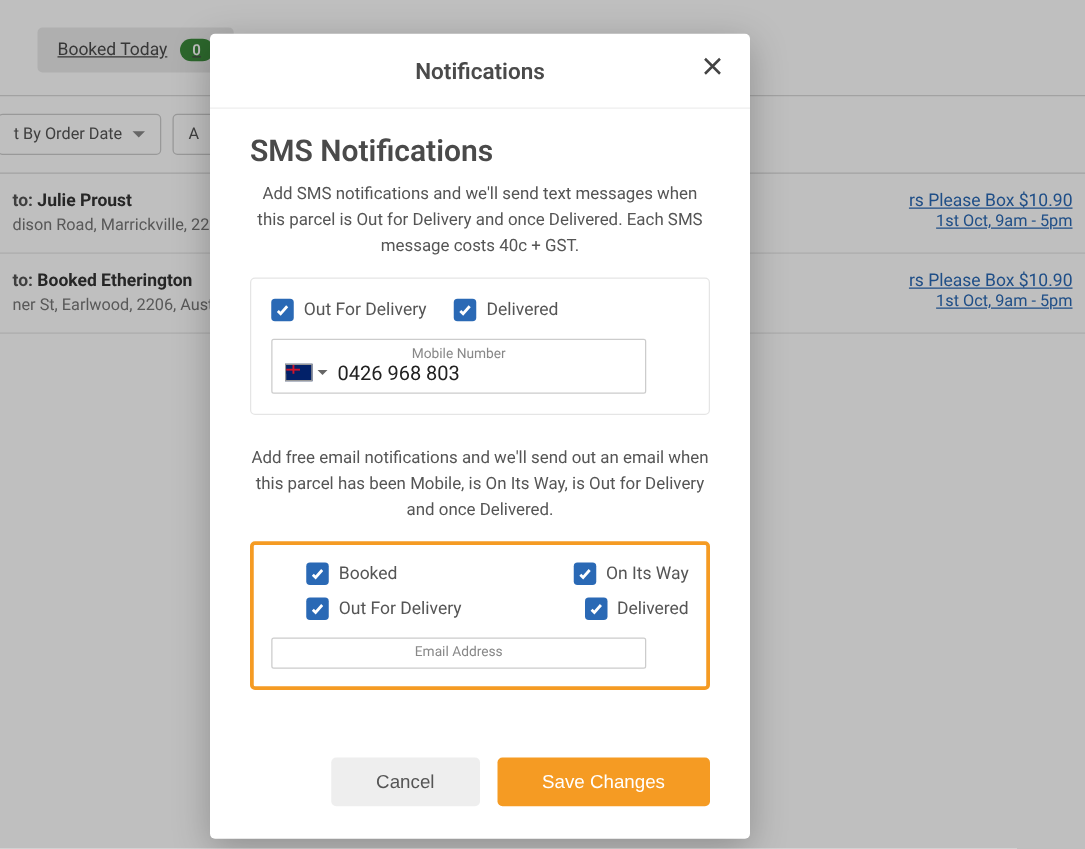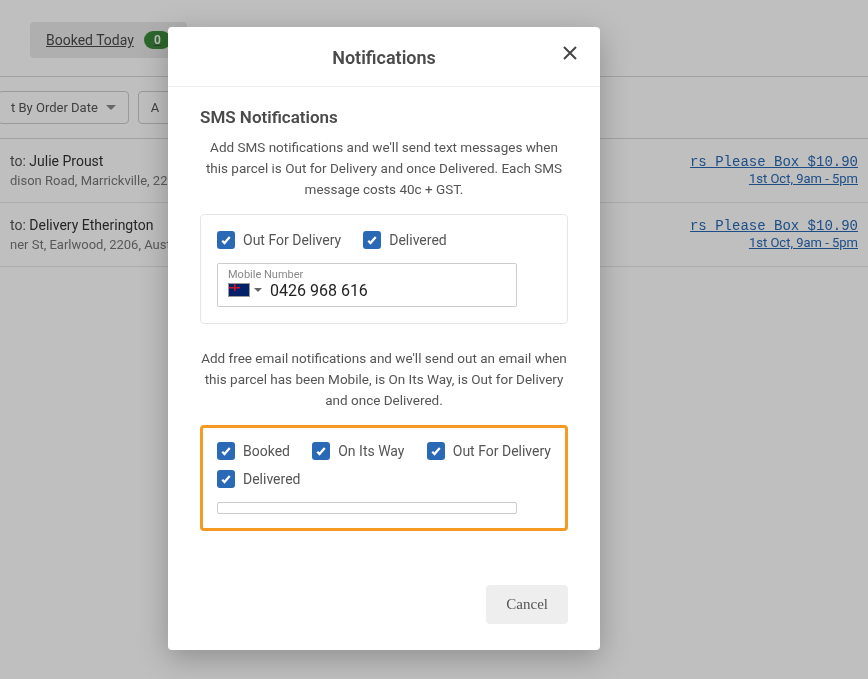--- a/index.html
+++ b/index.html
@@ -77,28 +77,29 @@
     .bg-row {
       display: flex;
       justify-content: space-between;
       padding: 14px 10px;
       border-bottom: 1px solid #e6e6e6;
       font-size: 14px;
     }
     .bg-row-left .line1 {
       color: #555;
       margin-bottom: 4px;
+      font-weight: bold;
     }
     .bg-row-left .line1 .name { color: #333; }
     .bg-row-left .line2 {
       color: #777;
       font-size: 13px;
     }
     .bg-row-right { text-align: right; }
-    .bg-row-right .line1 a { color: #2a69b5; text-decoration: underline; font-size: 14px; font-family: Liberation Mono, monospace; }
+    .bg-row-right .line1 a { color: #2a69b5; text-decoration: underline; font-size: 14px; }
     .bg-row-right .line2 a { color: #2a69b5; text-decoration: underline; font-size: 13px; }
 
     
     .modal {
       position: absolute;
       left: 168px;
       top: 27px;
       width: 432px;
       background: #fff;
       border-radius: 4px;
@@ -122,37 +123,38 @@
       top: 18px;
       width: 24px; height: 24px;
       cursor: pointer;
       color: #555;
     }
     .modal-close svg { width: 16px; height: 16px; }
     .modal-body {
       padding: 20px 32px;
     }
     .section-title {
-      font-size: 17px;
+      font-size: 24px;
       font-weight: 600;
       color: #4a4a4a;
       margin-bottom: 10px;
     }
     .section-desc {
       font-size: 13.5px;
       color: #555;
       line-height: 1.55;
       margin-bottom: 14px;
       text-align: center;
     }
     .panel {
       border: 1px solid #e5e5e5;
       border-radius: 4px;
       padding: 16px;
       margin-bottom: 24px;
+      text-align: center;
     }
     .panel.highlight {
       border: 3px solid #f59b23;
       padding: 14px;
     }
     .check-row {
       display: flex;
       flex-wrap: wrap;
       gap: 22px;
       align-items: center;
@@ -223,26 +225,25 @@
       font-size: 16px;
       color: #222;
     }
     .modal-footer {
       padding: 10px 32px 26px;
       display: flex;
       justify-content: flex-end;
       gap: 14px;
     }
     .btn {
-      padding: 11px 20px;
+      padding: 11px 36px;
       border-radius: 4px;
       font-size: 15px;
       cursor: pointer;
       border: none;
-      font-family: Liberation Serif, serif;
     }
     .btn-cancel {
       background: #eeeeee;
       color: #555;
     }
     .btn-save {
       background: #f59b23;
       color: #fff;
       font-weight: 500;
     }
@@ -272,21 +273,21 @@
         <div class="line1"><span>to:</span> <span class="name">Julie Proust</span></div>
         <div class="line2">dison Road, Marrickville, 2204</div>
       </div>
       <div class="bg-row-right">
         <div class="line1"><a>rs Please Box $10.90</a></div>
         <div class="line2"><a>1st Oct, 9am - 5pm</a></div>
       </div>
     </div>
     <div class="bg-row">
       <div class="bg-row-left">
-        <div class="line1"><span>to:</span> <span class="name">Delivery Etherington</span></div>
+        <div class="line1"><span>to:</span> <span class="name">Booked Etherington</span></div>
         <div class="line2">ner St, Earlwood, 2206, Austra</div>
       </div>
       <div class="bg-row-right">
         <div class="line1"><a>rs Please Box $10.90</a></div>
         <div class="line2"><a>1st Oct, 9am - 5pm</a></div>
       </div>
     </div>
   </div>
 </div>
 
@@ -327,28 +328,28 @@
           <span>Delivered</span>
         </span>
       </div>
       <div class="input-wrap">
         <div class="input-label">Mobile Number</div>
         <div class="phone-line">
           <span style="display:inline-flex;align-items:center;gap:2px;">
             <span class="flag flag-au"></span>
             <span class="flag-caret"></span>
           </span>
-          <span class="input-val">0426 968 616</span>
+          <span class="input-val">0426 968 803</span>
         </div>
       </div>
     </div>
 
     <div class="section-desc">Add free email notifications and we'll send out an email when this parcel has been Mobile, is On Its Way, is Out for Delivery and once Delivered.</div>
     <div class="panel highlight">
-      <div class="check-row" style="justify-content: space-between; gap: 10px;">
+      <div class="check-row" style="justify-content: space-between; gap: 10px; margin-left: 28px;">
         <span class="check-item">
           <span class="chk">
               <svg viewBox="0 0 16 16">
                 <polyline points="3,9 6,12 13,4"></polyline>
               </svg>
             </span>
           <span>Booked</span>
         </span>
         <span class="check-item">
           <span class="chk">
@@ -369,20 +370,22 @@
         <span class="check-item">
           <span class="chk">
               <svg viewBox="0 0 16 16">
                 <polyline points="3,9 6,12 13,4"></polyline>
               </svg>
             </span>
           <span>Delivered</span>
         </span>
       </div>
       <div class="input-wrap">
+        <div class="input-label">Email Address</div>
       </div>
     </div>
   </div>
 
   <div class="modal-footer">
     <button class="btn btn-cancel">Cancel</button>
+    <button class="btn btn-save">Save Changes</button>
   </div>
 </div>
 
 </body></html>

